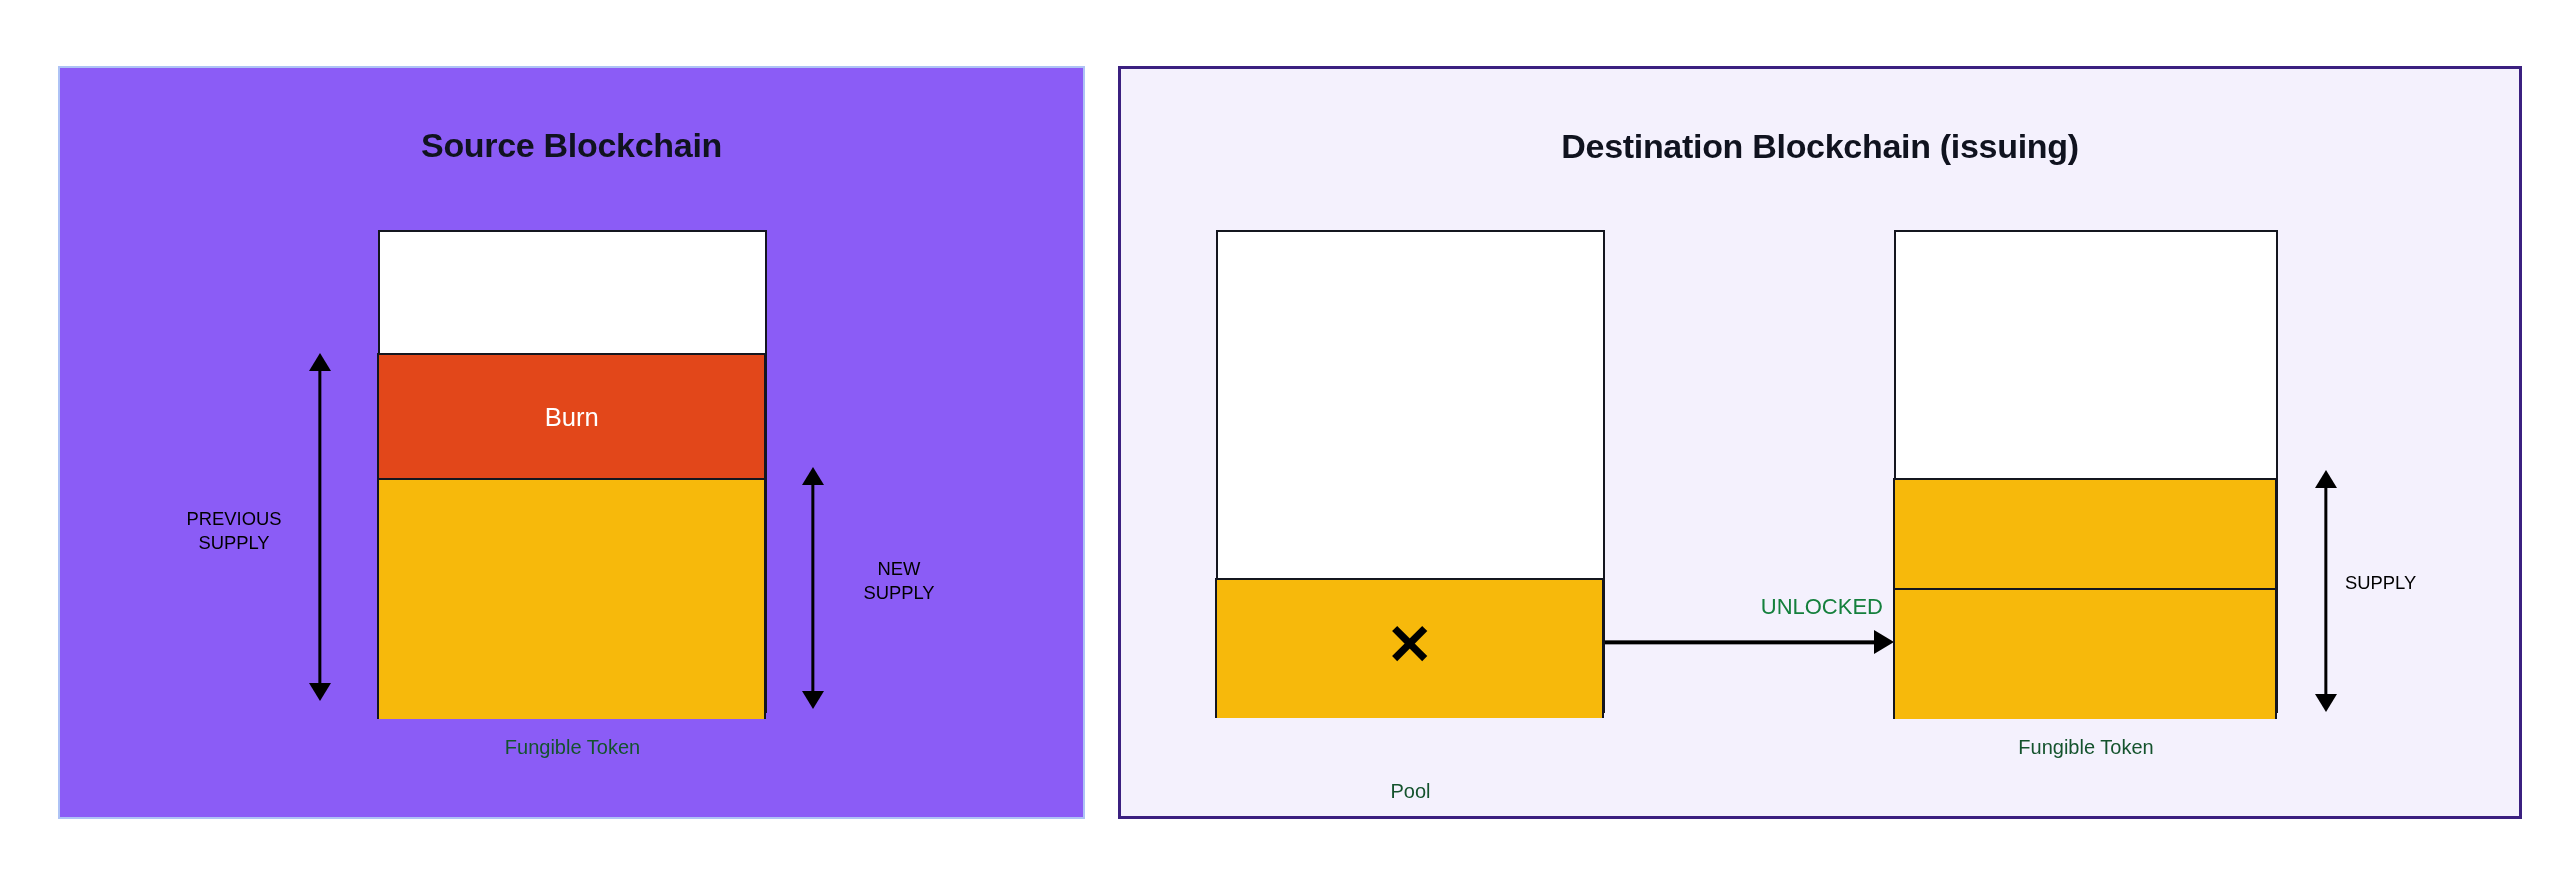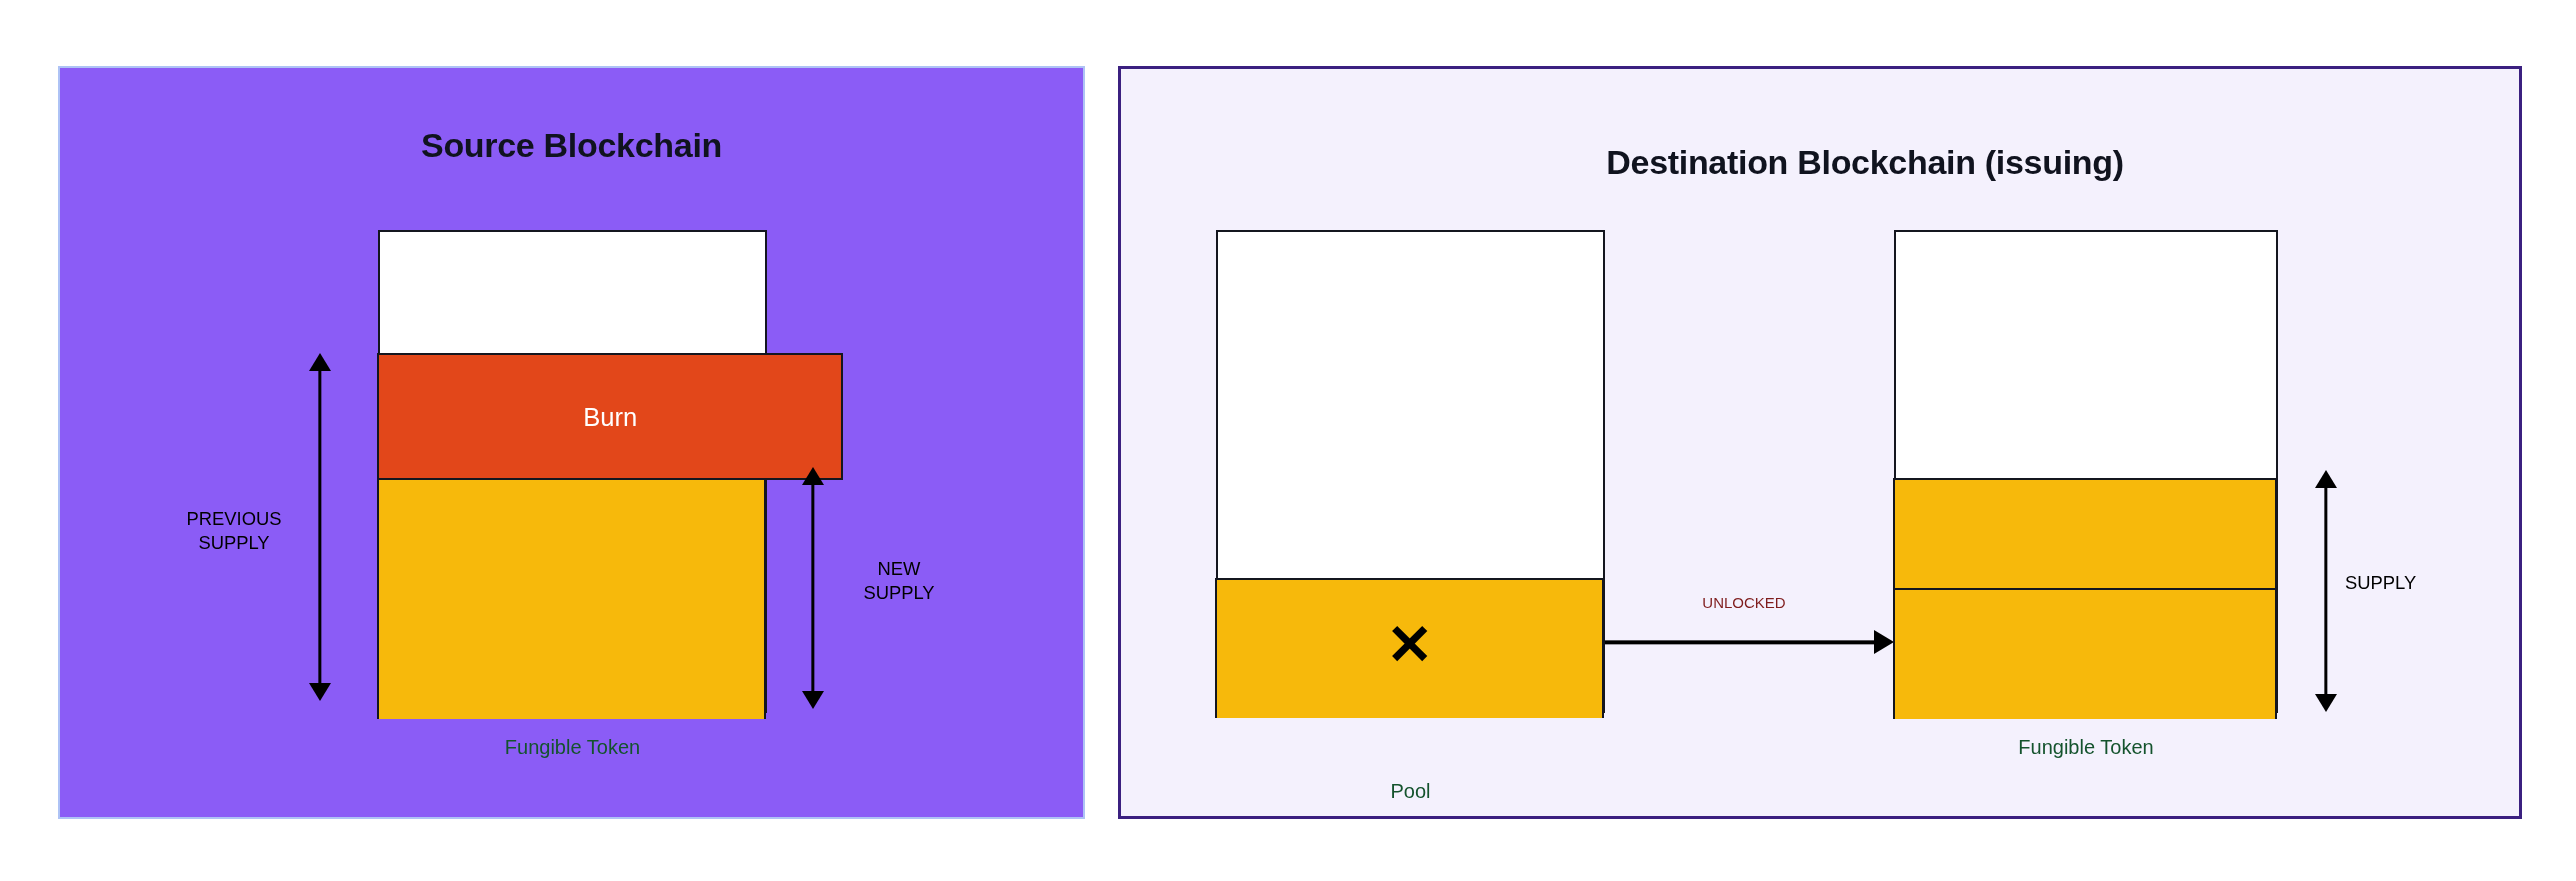--- a/index.html
+++ b/index.html
@@ -49,21 +49,21 @@
     left: 0;
     width: 100%;
     text-align: center;
     font-size: 34px;
     font-weight: bold;
     color: #10131F;
     letter-spacing: -0.3px;
     white-space: nowrap;
   }
   .panel-source .panel-title { top: 58px; }
-  .panel-dest   .panel-title { top: 74px; margin-left: 45px; }
+  .panel-dest   .panel-title { top: 58px; }
 
   
   .bar {
     position: absolute;
     box-sizing: border-box;
     border: 2.8px solid #14161F;
     background: #ffffff;
   }
   .seg {
     position: absolute;
@@ -161,38 +161,38 @@
     right: 0;
     width: 0; height: 0;
     border-top: 12.2px solid transparent;
     border-bottom: 12.2px solid transparent;
     border-left: 20px solid #000;
   }
   .harrow-label {
     position: absolute;
     left: 0;
     width: 100%;
-    text-align: center;
-    font-size: 15px;
-    color: #7f1d1d;
+    text-align: right;
+    font-size: 22px;
+    color: #15803d;
     white-space: nowrap;
   }
 </style>
 </head>
 <body>
 
 <div class="stage">
 
   <div class="panel panel-source">
     <div class="panel-title">Source Blockchain</div>
   </div>
 
   <div class="bar" style="left:378px; top:230px; width:389px; height:483px;">
 
-    <div class="seg seg-burn" style="top:121px; width:466px; height:127px;">
+    <div class="seg seg-burn" style="top:121px; width:389px; height:127px;">
       <div class="seg-label" style="top:48px;">Burn</div>
     </div>
 
     <div class="seg seg-yellow" style="top:248px; width:389px; height:239px;"></div>
   </div>
 
   <div class="bar-caption" style="left:378px; top:736px; width:389px;">Fungible Token</div>
 
   <div class="vmeasure" style="left:303px; top:353px; width:33px; height:348px;">
     <div class="head head-up"></div>

